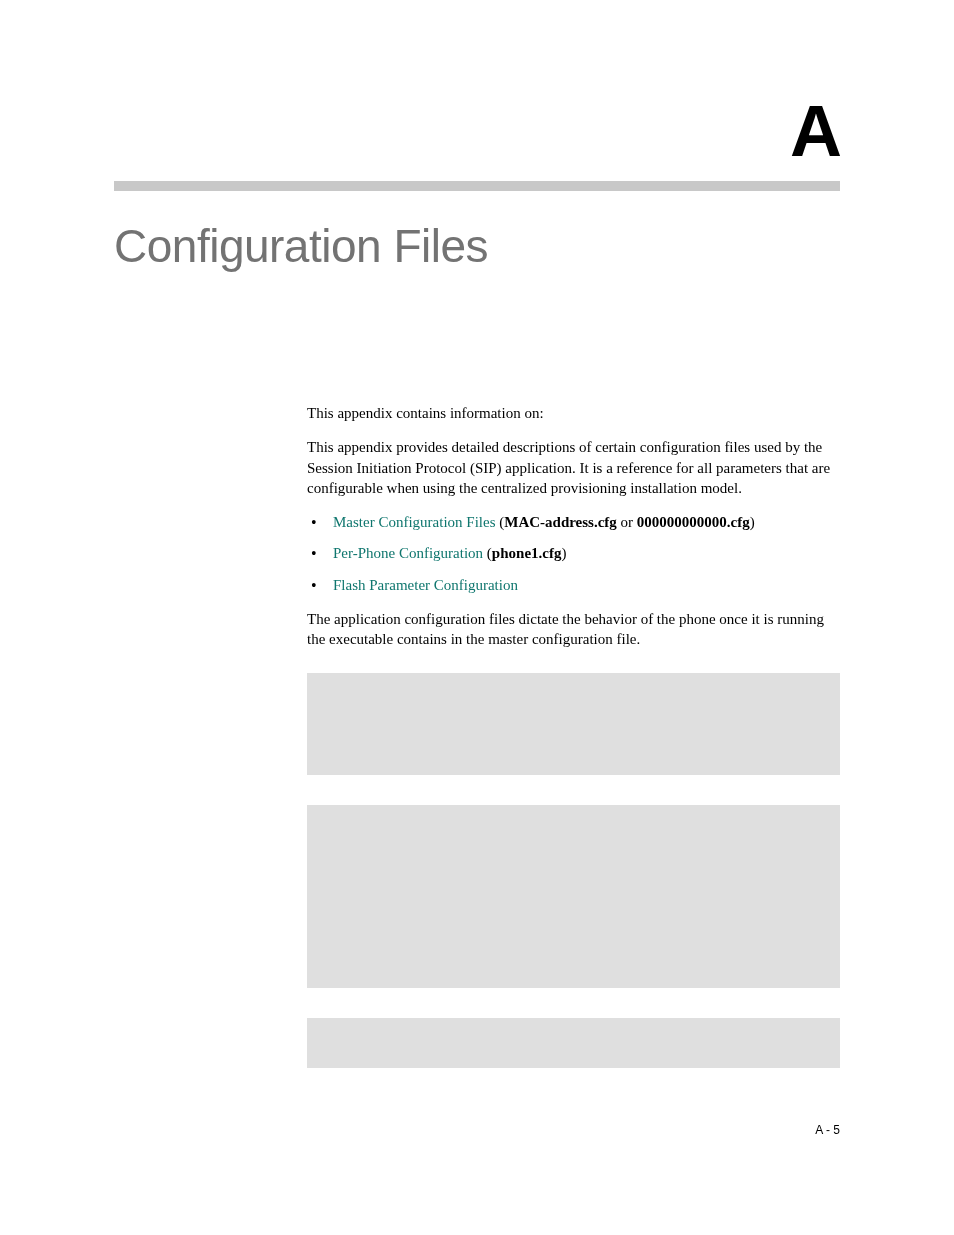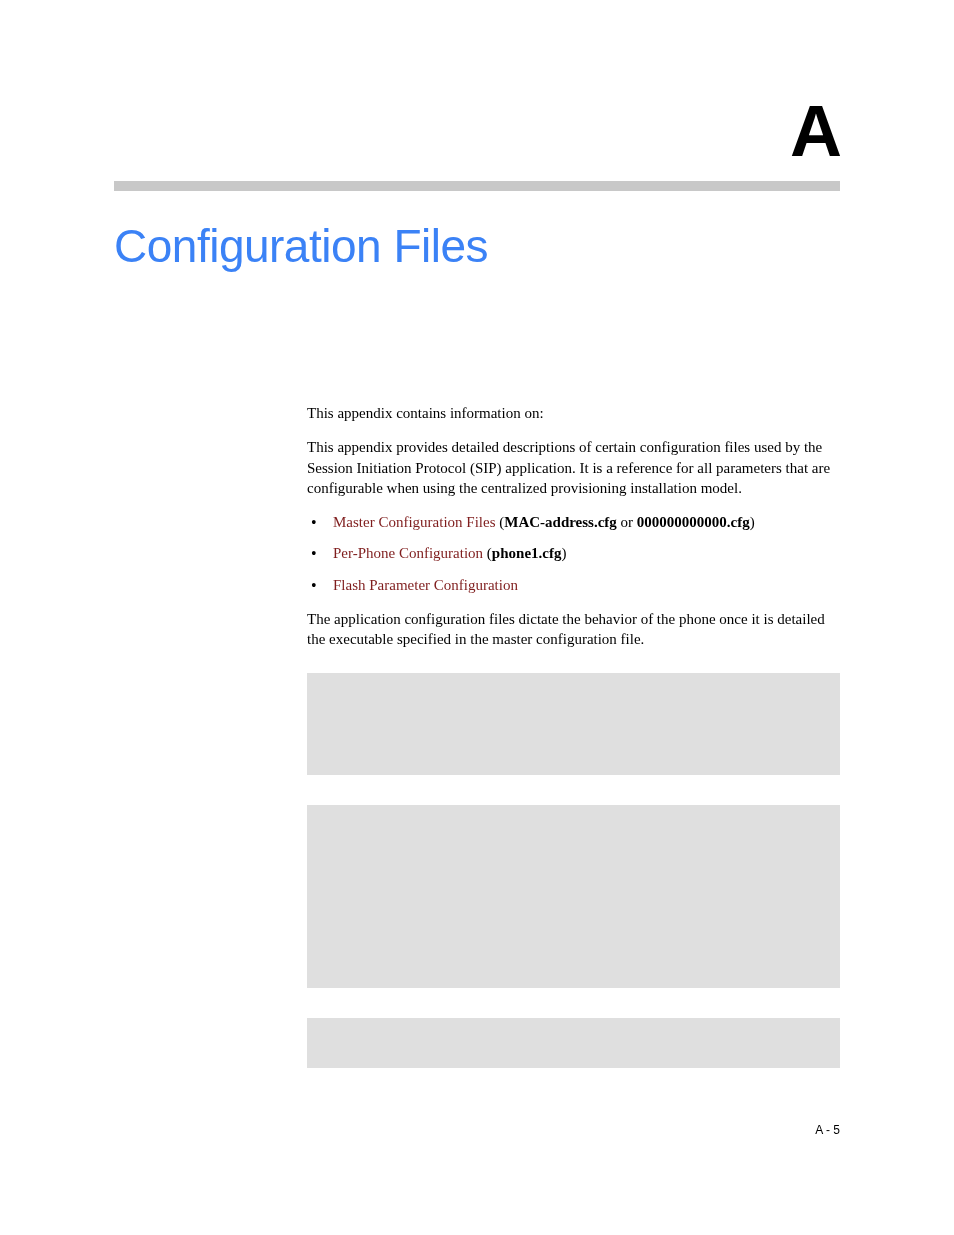--- a/index.html
+++ b/index.html
@@ -31,21 +31,21 @@
     }
     .header-rule {
       height: 10px;
       background: #c8c8c8;
       margin-bottom: 28px;
     }
     .chapter-title {
       font-family: Arial, Helvetica, sans-serif;
       font-size: 46px;
       font-weight: 400;
-      color: #3b82f6;
+      color: #737373;
       margin-bottom: 130px;
       letter-spacing: -0.5px;
     }
     .body-content {
       margin-left: 193px;
       margin-right: 0;
     }
     .para {
       font-size: 15px;
       line-height: 1.35;
@@ -65,21 +65,21 @@
     }
     .bullet-list li::before {
       content: "•";
       position: absolute;
       left: 4px;
       top: 0;
       font-size: 16px;
       color: #000;
     }
     .link {
-      color: #7f1d1d;
+      color: #0f766e;
       cursor: pointer;
     }
     .bold {
       font-weight: bold;
       text-align: center;
     }
     .gray-block-1 {
       background: #dfdfdf;
       height: 102px;
       margin-left: 193px;
@@ -123,21 +123,21 @@
         <span class="link">Master Configuration Files</span><span> (</span><span class="bold">MAC-address.cfg</span><span> or </span><span class="bold">000000000000.cfg</span><span>)</span>
       </li>
       <li>
         <span class="link">Per-Phone Configuration</span><span> (</span><span class="bold">phone1.cfg</span><span>)</span>
       </li>
       <li>
         <span class="link">Flash Parameter Configuration</span>
       </li>
     </ul>
 
-    <p class="para">The application configuration files dictate the behavior of the phone once it is detailed the executable specified in the master configuration file.</p>
+    <p class="para">The application configuration files dictate the behavior of the phone once it is running the executable contains in the master configuration file.</p>
   </div>
 
   <div class="gray-block-1"></div>
   <div class="gray-block-2"></div>
   <div class="gray-block-3"></div>
 
   <div class="page-number">A - 5</div>
 </div>
 
 </body></html>

